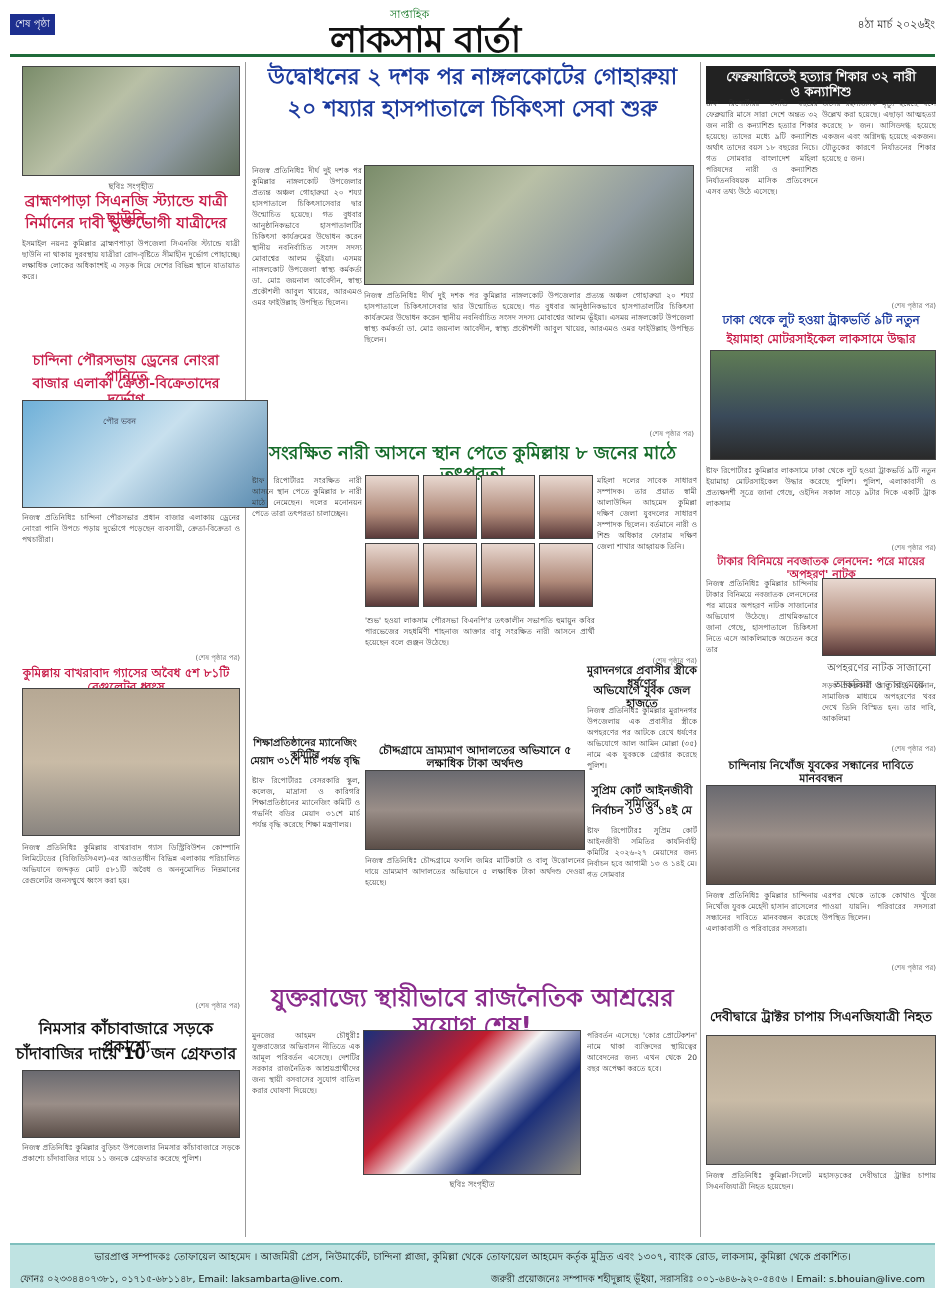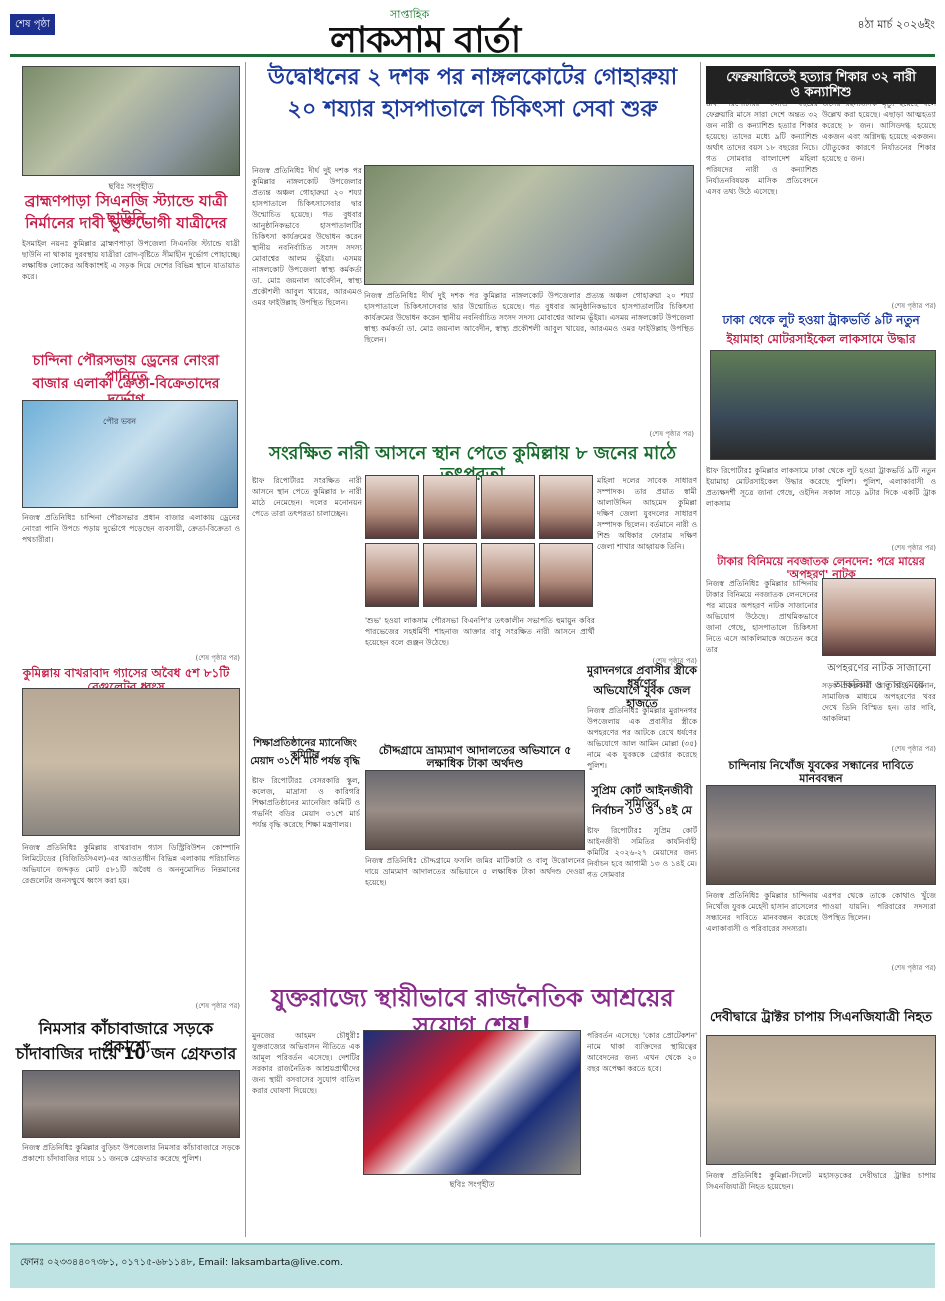--- a/index.html
+++ b/index.html
@@ -45,21 +45,21 @@
 <div class="abs col-rule" style="left:700px;top:62px;height:1175px;"></div>
 
 <div class="abs photo" style="left:22px;top:66px;width:218px;height:110px;"></div>
 <div class="abs caption" style="left:22px;top:180px;width:218px;">ছবিঃ সংগৃহীত</div>
 <div class="abs headline h-red" style="left:12px;top:193px;width:228px;font-size:15px;">ব্রাহ্মণপাড়া সিএনজি স্ট্যান্ডে যাত্রী ছাউনি</div>
 <div class="abs headline h-red" style="left:12px;top:215px;width:228px;font-size:15px;">নির্মানের দাবী ভুক্তভোগী যাত্রীদের</div>
 <div class="abs body-text" style="left:22px;top:238px;width:218px;height:95px;">ইসমাইল নয়নঃ কুমিল্লার ব্রাহ্মণপাড়া উপজেলা সিএনজি স্ট্যান্ডে যাত্রী ছাউনি না থাকায় দুরবস্থায় যাত্রীরা রোদ-বৃষ্টিতে সীমাহীন দুর্ভোগ পোহাচ্ছে। লক্ষাধিক লোকের অধিকাংশই এ সড়ক দিয়ে দেশের বিভিন্ন স্থানে যাতায়াত করে।</div>
 
 <div class="abs headline h-red" style="left:12px;top:352px;width:228px;font-size:14px;">চান্দিনা পৌরসভায় ড্রেনের নোংরা পানিতে</div>
 <div class="abs headline h-red" style="left:12px;top:375px;width:228px;font-size:14px;">বাজার এলাকা ক্রেতা-বিক্রেতাদের দুর্ভোগ</div>
-<div class="abs photo blue" style="left:22px;top:400px;width:216px;height:108px;">
+<div class="abs photo blue" style="left:22px;top:400px;width:246px;height:108px;">
   <div style="position:absolute;left:80px;top:14px;font-size:8px;color:#334;">পৌর ভবন</div>
 </div>
 <div class="abs body-text" style="left:22px;top:512px;width:218px;height:140px;">নিজস্ব প্রতিনিধিঃ চান্দিনা পৌরসভার প্রধান বাজার এলাকায় ড্রেনের নোংরা পানি উপচে পড়ায় দুর্ভোগে পড়েছেন ব্যবসায়ী, ক্রেতা-বিক্রেতা ও পথচারীরা।</div>
 <div class="abs cont" style="left:22px;top:652px;width:218px;">(শেষ পৃষ্ঠার পর)</div>
 
 <div class="abs headline h-red" style="left:12px;top:667px;width:228px;font-size:12px;">কুমিল্লায় বাখরাবাদ গ্যাসের অবৈধ ৫শ ৮১টি রেগুলেটর ধ্বংস</div>
 <div class="abs photo road" style="left:22px;top:688px;width:218px;height:148px;"></div>
 <div class="abs body-text" style="left:22px;top:842px;width:218px;height:155px;">নিজস্ব প্রতিনিধিঃ কুমিল্লায় বাখরাবাদ গ্যাস ডিস্ট্রিবিউশন কোম্পানি লিমিটেডের (বিজিডিসিএল)-এর আওতাধীন বিভিন্ন এলাকায় পরিচালিত অভিযানে জব্দকৃত মোট ৫৮১টি অবৈধ ও অননুমোদিত নিম্নমানের রেগুলেটর জনসম্মুখে ধ্বংস করা হয়।</div>
 <div class="abs cont" style="left:22px;top:1000px;width:218px;">(শেষ পৃষ্ঠার পর)</div>
 
@@ -104,21 +104,21 @@
 <div class="abs body-text" style="left:365px;top:855px;width:220px;height:115px;">নিজস্ব প্রতিনিধিঃ চৌদ্দগ্রামে ফসলি জমির মাটিকাটা ও বালু উত্তোলনের দায়ে ভ্রাম্যমাণ আদালতের অভিযানে ৫ লক্ষাধিক টাকা অর্থদণ্ড দেওয়া হয়েছে।</div>
 
 <div class="abs headline h-black" style="left:587px;top:785px;width:110px;font-size:11px;">সুপ্রিম কোর্ট আইনজীবী সমিতির</div>
 <div class="abs headline h-black" style="left:587px;top:805px;width:110px;font-size:11px;">নির্বাচন ১৩ ও ১৪ই মে</div>
 <div class="abs body-text" style="left:587px;top:825px;width:110px;height:140px;">ষ্টাফ রিপোর্টারঃ সুপ্রিম কোর্ট আইনজীবী সমিতির কার্যনির্বাহী কমিটির ২০২৬-২৭ মেয়াদের জন্য নির্বাচন হবে আগামী ১৩ ও ১৪ই মে। গত সোমবার</div>
 
 <div class="abs headline h-purple" style="left:250px;top:985px;width:445px;font-size:24px;">যুক্তরাজ্যে স্থায়ীভাবে রাজনৈতিক আশ্রয়ের সুযোগ শেষ!</div>
 <div class="abs body-text" style="left:252px;top:1030px;width:108px;height:205px;">মুনজের আহমদ চৌধুরীঃ যুক্তরাজ্যের অভিবাসন নীতিতে এক আমূল পরিবর্তন এসেছে। দেশটির সরকার রাজনৈতিক আশ্রয়প্রার্থীদের জন্য স্থায়ী বসবাসের সুযোগ বাতিল করার ঘোষণা দিয়েছে।</div>
 <div class="abs photo flag" style="left:363px;top:1030px;width:218px;height:145px;"></div>
 <div class="abs caption" style="left:363px;top:1178px;width:218px;">ছবিঃ সংগৃহীত</div>
-<div class="abs body-text" style="left:587px;top:1030px;width:110px;height:205px;">পরিবর্তন এসেছে। 'কোর প্রোটেকশন' নামে থাকা ব্যক্তিদের স্থায়িত্বের আবেদনের জন্য এখন থেকে ২০ বছর অপেক্ষা করতে হবে।</div>
+<div class="abs body-text" style="left:587px;top:1030px;width:110px;height:205px;">পরিবর্তন এসেছে। 'কোর প্রোটেকশন' নামে থাকা ব্যক্তিদের স্থায়িত্বের আবেদনের জন্য এখন থেকে 20 বছর অপেক্ষা করতে হবে।</div>
 
 <div class="abs headline h-banner" style="left:706px;top:66px;width:230px;font-size:13px;padding:4px 19px;">ফেব্রুয়ারিতেই হত্যার শিকার ৩২ নারী ও কন্যাশিশু</div>
 <div class="abs body-text" style="left:706px;top:98px;width:112px;height:210px;">ষ্টাফ রিপোর্টারঃ চলতি বছরের ফেব্রুয়ারি মাসে সারা দেশে অন্তত ৩২ জন নারী ও কন্যাশিশু হত্যার শিকার হয়েছে। তাদের মধ্যে ৯টি কন্যাশিশু অর্থাৎ তাদের বয়স ১৮ বছরের নিচে। গত সোমবার বাংলাদেশ মহিলা পরিষদের নারী ও কন্যাশিশু নির্যাতনবিষয়ক মাসিক প্রতিবেদনে এসব তথ্য উঠে এসেছে।</div>
 <div class="abs body-text" style="left:822px;top:98px;width:114px;height:200px;">জনের রহস্যজনক মৃত্যু হয়েছে বলে উল্লেখ করা হয়েছে। এছাড়া আত্মহত্যা করেছে ৮ জন। আসিডদগ্ধ হয়েছে একজন এবং অগ্নিদগ্ধ হয়েছে একজন। যৌতুকের কারণে নির্যাতনের শিকার হয়েছে ৫ জন।</div>
 <div class="abs cont" style="left:822px;top:300px;width:114px;">(শেষ পৃষ্ঠার পর)</div>
 
 <div class="abs headline h-blue" style="left:706px;top:314px;width:230px;font-size:12px;">ঢাকা থেকে লুট হওয়া ট্রাকভর্তি ৯টি নতুন</div>
 <div class="abs headline h-red" style="left:706px;top:333px;width:230px;font-size:12px;">ইয়ামাহা মোটরসাইকেল লাকসামে উদ্ধার</div>
 <div class="abs photo truck" style="left:710px;top:350px;width:226px;height:110px;"></div>
 <div class="abs body-text" style="left:706px;top:465px;width:230px;height:75px;">ষ্টাফ রিপোর্টারঃ কুমিল্লার লাকসামে ঢাকা থেকে লুট হওয়া ট্রাকভর্তি ৯টি নতুন ইয়ামাহা মোটরসাইকেল উদ্ধার করেছে পুলিশ। পুলিশ, এলাকাবাসী ও প্রত্যক্ষদর্শী সূত্রে জানা গেছে, ওইদিন সকাল সাড়ে ৯টার দিকে একটি ট্রাক লাকসাম</div>
@@ -135,16 +135,18 @@
 <div class="abs photo crowd" style="left:706px;top:785px;width:230px;height:100px;"></div>
 <div class="abs body-text" style="left:706px;top:890px;width:112px;height:80px;">নিজস্ব প্রতিনিধিঃ কুমিল্লার চান্দিনায় নিখোঁজ যুবক মেহেদী হাসান রাসেলের সন্ধানের দাবিতে মানববন্ধন করেছে এলাকাবাসী ও পরিবারের সদস্যরা।</div>
 <div class="abs body-text" style="left:822px;top:890px;width:114px;height:70px;">এরপর থেকে তাকে কোথাও খুঁজে পাওয়া যায়নি। পরিবারের সদস্যরা উপস্থিত ছিলেন।</div>
 <div class="abs cont" style="left:822px;top:962px;width:114px;">(শেষ পৃষ্ঠার পর)</div>
 
 <div class="abs headline h-black" style="left:706px;top:1010px;width:230px;font-size:13px;">দেবীদ্বারে ট্রাক্টর চাপায় সিএনজিযাত্রী নিহত</div>
 <div class="abs photo road" style="left:706px;top:1035px;width:230px;height:130px;"></div>
 <div class="abs body-text" style="left:706px;top:1170px;width:230px;height:60px;">নিজস্ব প্রতিনিধিঃ কুমিল্লা-সিলেট মহাসড়কের দেবীদ্বারে ট্রাক্টর চাপায় সিএনজিযাত্রী নিহত হয়েছেন।</div>
 
 <div class="abs footer">
+  <div class="footer-line1">ভারপ্রাপ্ত সম্পাদকঃ তোফায়েল আহমেদ । আজমিরী প্রেস, নিউমার্কেট, চান্দিনা প্লাজা, কুমিল্লা থেকে তোফায়েল আহমেদ কর্তৃক মুদ্রিত এবং ১৩০৭, ব্যাংক রোড, লাকসাম, কুমিল্লা থেকে প্রকাশিত।</div>
   <div class="footer-line2">
     <span>ফোনঃ ০২৩৩৪৪০৭৩৮১, ০১৭১৫-৬৮১১৪৮, Email: laksambarta@live.com.</span>
+    <span>জরুরী প্রয়োজনেঃ সম্পাদক শহীদুল্লাহ ভূঁইয়া, সরাসরিঃ ০০১-৬৪৬-৯২০-৫৪৫৬ । Email: s.bhouian@live.com</span>
   </div>
 </div>
 
 </body></html>

